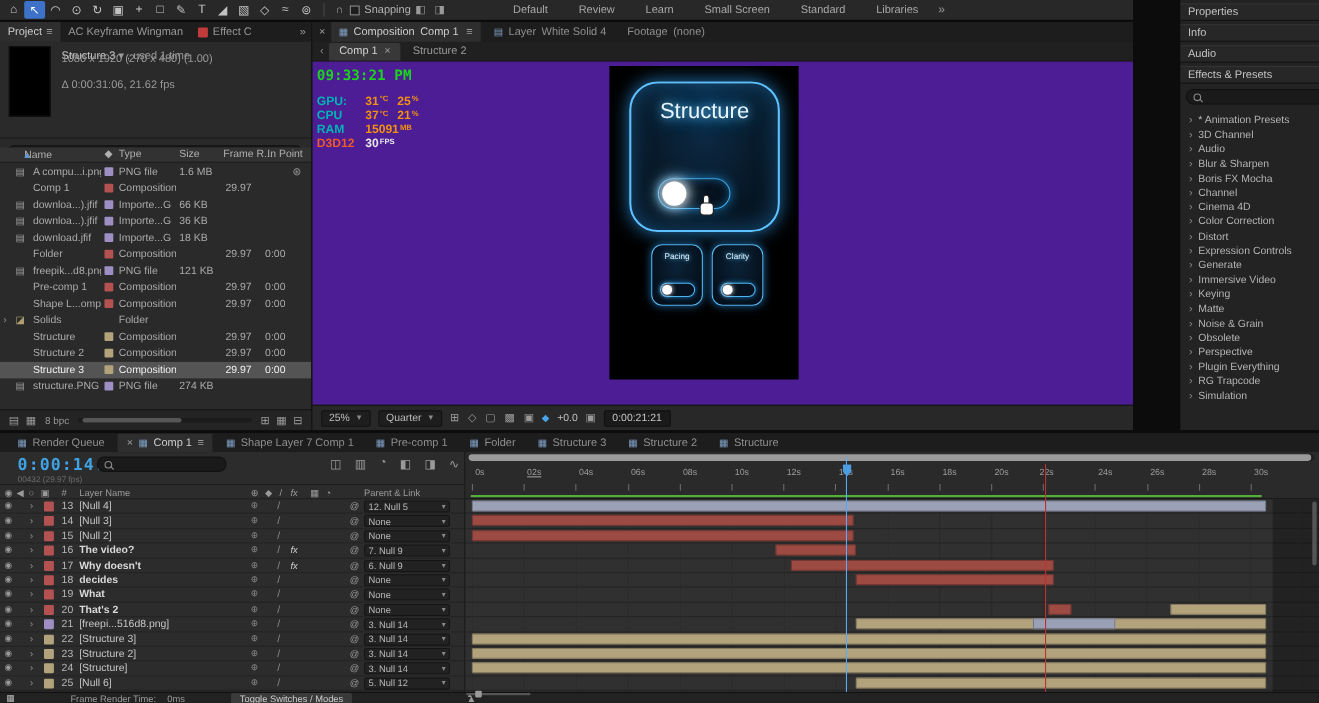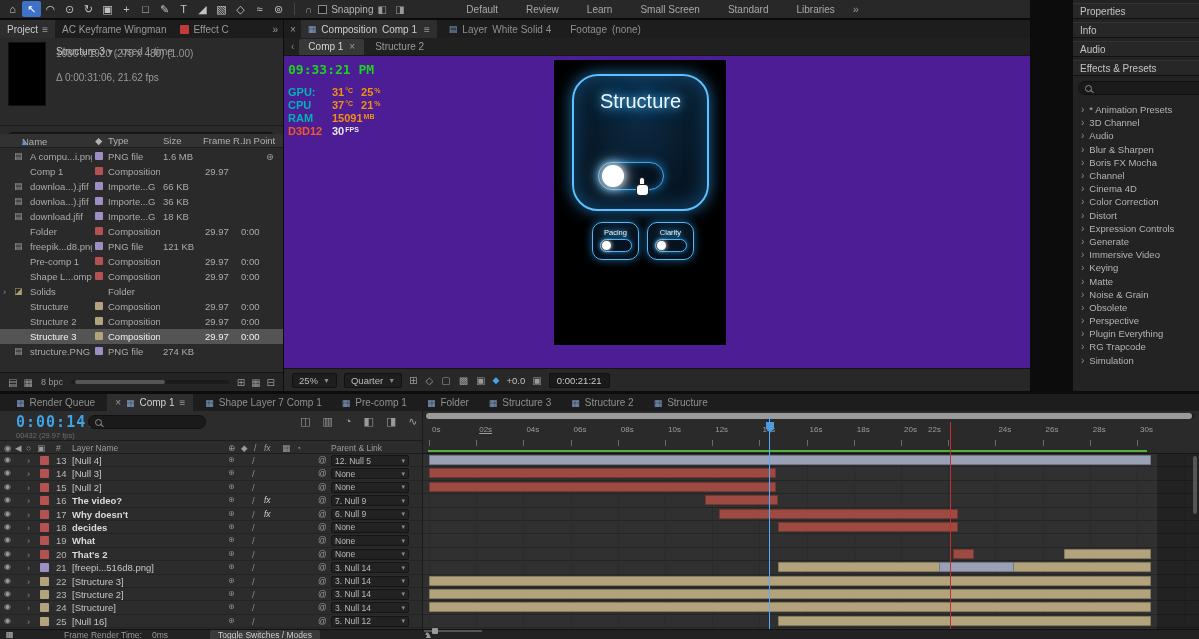--- a/index.html
+++ b/index.html
@@ -83,21 +83,21 @@
 
 .phone{position:absolute;left:270px;top:4px;width:172px;height:285px;background:#000}
 .big-btn{position:absolute;left:18px;top:14px;width:137px;height:137px;border-radius:26px;border:2px solid #5ec1ff;background:radial-gradient(ellipse at 50% 25%,#0d2b47,#061420 72%);box-shadow:0 0 16px rgba(46,150,230,.75),inset 0 0 22px rgba(40,140,220,.45)}
 .big-label{position:absolute;left:0;right:0;top:14px;text-align:center;font-size:20px;color:#eaf7ff;text-shadow:0 0 9px #63c8ff,0 0 18px #2f9fe8}
 .toggle{position:absolute;left:24px;top:86px;width:66px;height:28px;border-radius:14px;background:#06121f;border:1px solid #3fa9e8;box-shadow:0 0 10px rgba(31,143,216,.8),inset 0 0 8px rgba(31,143,216,.5)}
 .knob{position:absolute;left:3px;top:2px;width:22px;height:22px;border-radius:50%;background:#fff;box-shadow:0 0 10px #fff,0 0 18px #bfe6ff}
 .cursor-hand{position:absolute;left:82px;top:118px;width:13px;height:17px;z-index:9}
 .cursor-hand .finger{position:absolute;left:4px;top:0;width:4px;height:9px;background:#fff;border-radius:2px;box-shadow:0 0 0 1px #222}
 .cursor-hand .palm{position:absolute;left:1px;top:7px;width:11px;height:10px;background:#fff;border-radius:3px;box-shadow:0 0 0 1px #222}
 .mini-wrap{position:absolute;left:38px;top:162px;display:flex;gap:8px}
-.mini-btn{position:relative;width:47px;height:38px;border-radius:10px;border:1px solid #55b8f2;background:radial-gradient(ellipse at 50% 30%,#0b2338,#05101c 75%);box-shadow:0 0 8px rgba(40,140,220,.7)}
+.mini-btn{position:relative;width:47px;height:56px;border-radius:10px;border:1px solid #55b8f2;background:radial-gradient(ellipse at 50% 30%,#0b2338,#05101c 75%);box-shadow:0 0 8px rgba(40,140,220,.7)}
 .mini-label{position:absolute;left:0;right:0;top:5px;text-align:center;font-size:7.5px;color:#dff2ff;text-shadow:0 0 4px #63c8ff}
 .mini-toggle{position:absolute;left:7px;bottom:7px;width:32px;height:13px;border-radius:7px;background:#06121f;border:1px solid #4db2f0;box-shadow:0 0 5px rgba(31,143,216,.8)}
 .mini-knob{position:absolute;left:1px;top:1px;width:9px;height:9px;border-radius:50%;background:#fff;box-shadow:0 0 5px #fff}
 
 .cfoot{position:absolute;left:0;bottom:0;width:746px;height:23px;background:#282828;border-top:1px solid #141414;display:flex;align-items:center;gap:7px;padding:0 8px;font-size:9.5px}
 .select{background:#1e1e1e;border:1px solid #121212;border-radius:2px;height:15px;display:flex;align-items:center;gap:5px;padding:0 6px;color:#bdbdbd}
 .select .car{color:#8a8a8a;font-size:7px}
 .cf-ic{color:#9a9a9a;font-size:10px}
 .gem{color:#4aa3e8;font-size:9px}
 .expo{color:#c0c0c0}
@@ -682,21 +682,21 @@
           <span class="rlabel" style="left: 292.2px;">12s</span>
           <div class="rtick" style="left: 336.4px;"></div>
           <span class="rlabel" style="left: 339.4px;">14s</span>
           <div class="rtick" style="left: 383.6px;"></div>
           <span class="rlabel" style="left: 386.6px;">16s</span>
           <div class="rtick" style="left: 430.8px;"></div>
           <span class="rlabel" style="left: 433.8px;">18s</span>
           <div class="rtick" style="left: 478px;"></div>
           <span class="rlabel" style="left: 481px;">20s</span>
           <div class="rtick" style="left: 525.2px;"></div>
-          <span class="rlabel" style="left: 505px;">22s</span>
+          <span class="rlabel" style="left: 522px;">22s</span>
           <div class="rtick" style="left: 572.4px;"></div>
           <span class="rlabel" style="left: 575.4px;">24s</span>
           <div class="rtick" style="left: 619.6px;"></div>
           <span class="rlabel" style="left: 622.6px;">26s</span>
           <div class="rtick" style="left: 666.8px;"></div>
           <span class="rlabel" style="left: 669.8px;">28s</span>
           <div class="rtick" style="left: 714px;"></div>
           <span class="rlabel" style="left: 717px;">30s</span>
         </div>
     </div>
@@ -884,21 +884,21 @@
           <span class="l-parent">
             <span class="pv">3. Null 14</span>
             <span class="pc">▾</span>
           </span>
         </div>
         <div class="lrow">
           <span class="l-eye">◉</span>
           <span class="l-exp">›</span>
           <span class="l-chip" style="background: rgb(178, 163, 124);"></span>
           <span class="l-num">25</span>
-          <span class="l-name">[Null 16]</span>
+          <span class="l-name">[Null 6]</span>
           <span class="l-sw1">⊕</span>
           <span class="l-sw2">/</span>
           <span class="l-pick">@</span>
           <span class="l-parent">
             <span class="pv">5. Null 12</span>
             <span class="pc">▾</span>
           </span>
         </div>
       </div>
     <div class="tl-tracks">

